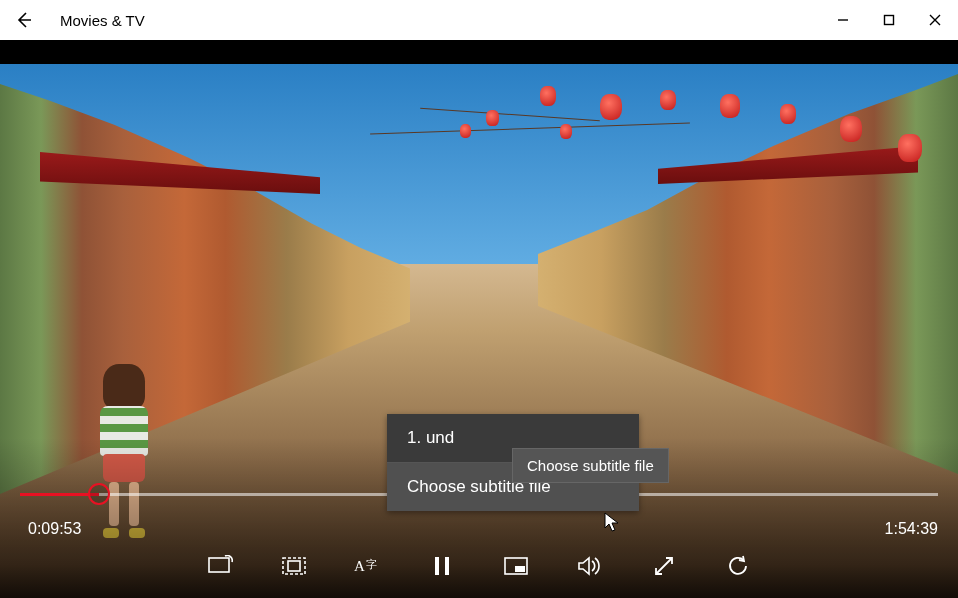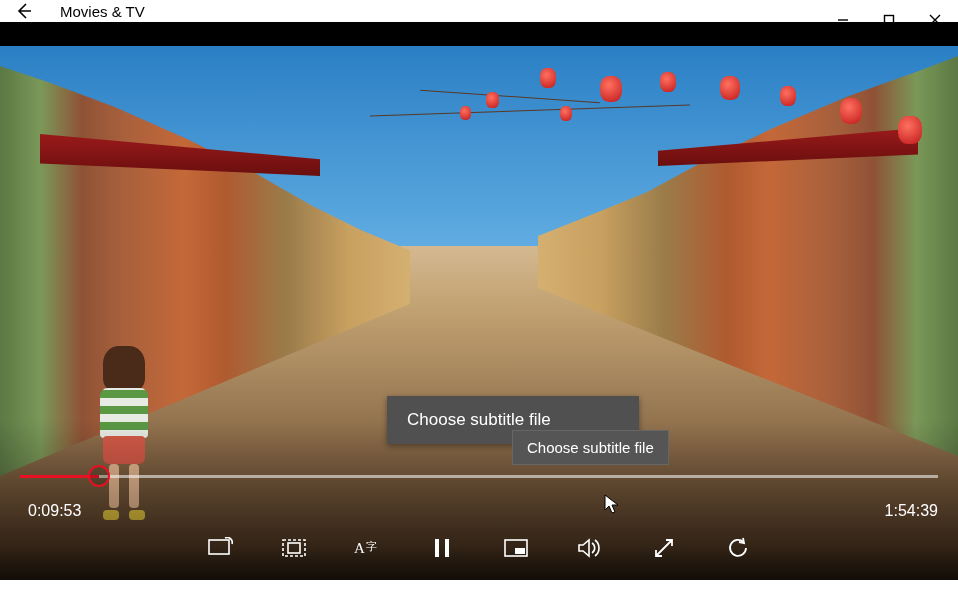--- a/index.html
+++ b/index.html
@@ -6,21 +6,21 @@
     body {
       width: 958px;
       height: 598px;
       font-family: "Segoe UI", Tahoma, sans-serif;
       background: #fff;
       overflow: hidden;
       position: relative;
     }
     
     .titlebar {
-      height: 22px;
+      height: 40px;
       display: flex;
       align-items: center;
       background: #fff;
       position: relative;
       text-align: right;
     }
     .back-btn {
       width: 48px;
       height: 40px;
       display: flex;
@@ -327,20 +327,23 @@
       </div>
     <div class="shoes">
         <div class="shoe"></div>
         <div class="shoe"></div>
       </div>
   </div>
 
   <div class="shade"></div>
 
   <div class="popup">
+    <div class="popup-item">
+      <span>1. und</span>
+    </div>
     <div class="popup-item hover">
       <span>Choose subtitle file</span>
     </div>
   </div>
 
   <div class="tooltip">
     <span>Choose subtitle file</span>
   </div>
 
   <svg class="cursor" width="18" height="22" viewBox="0 0 18 22">

